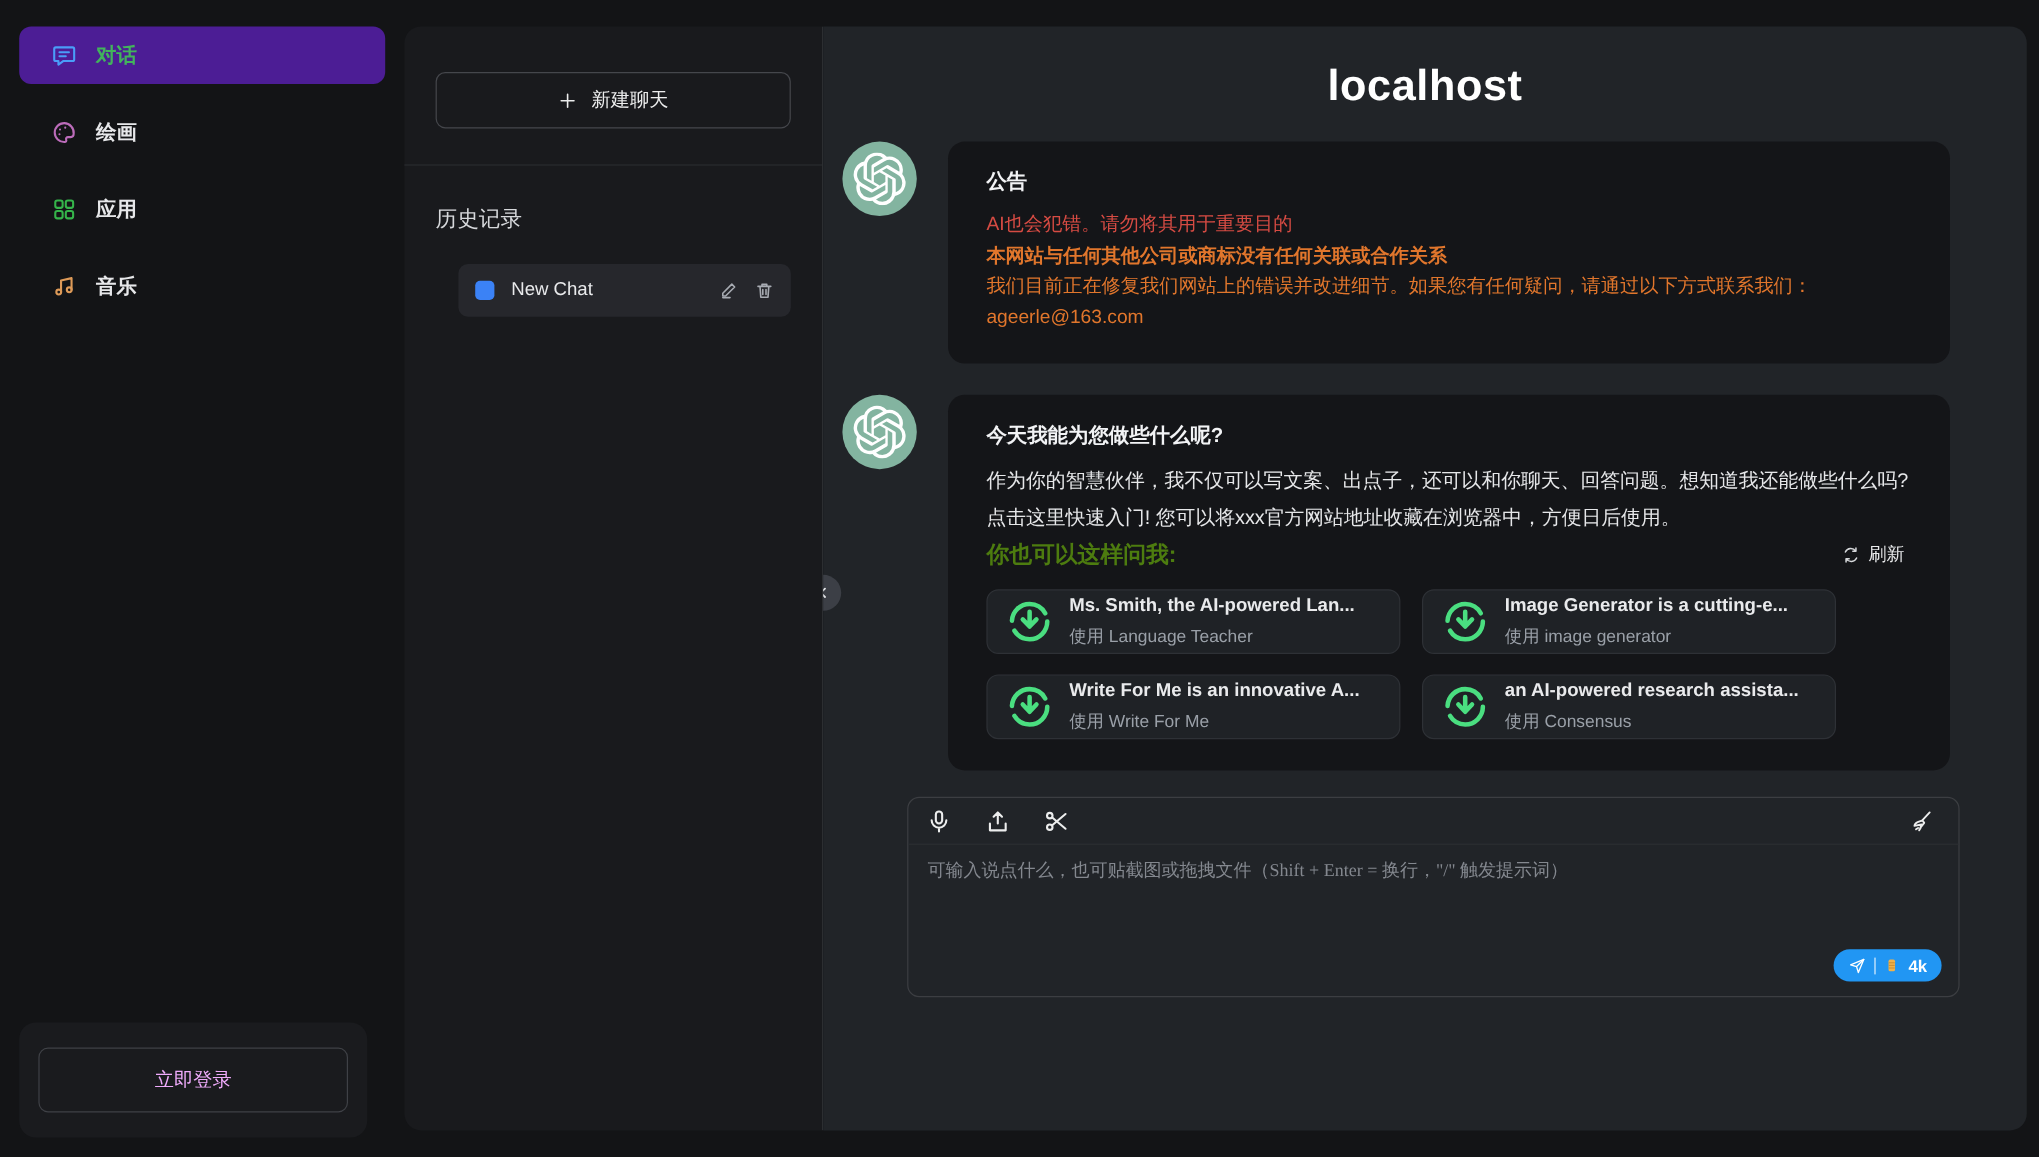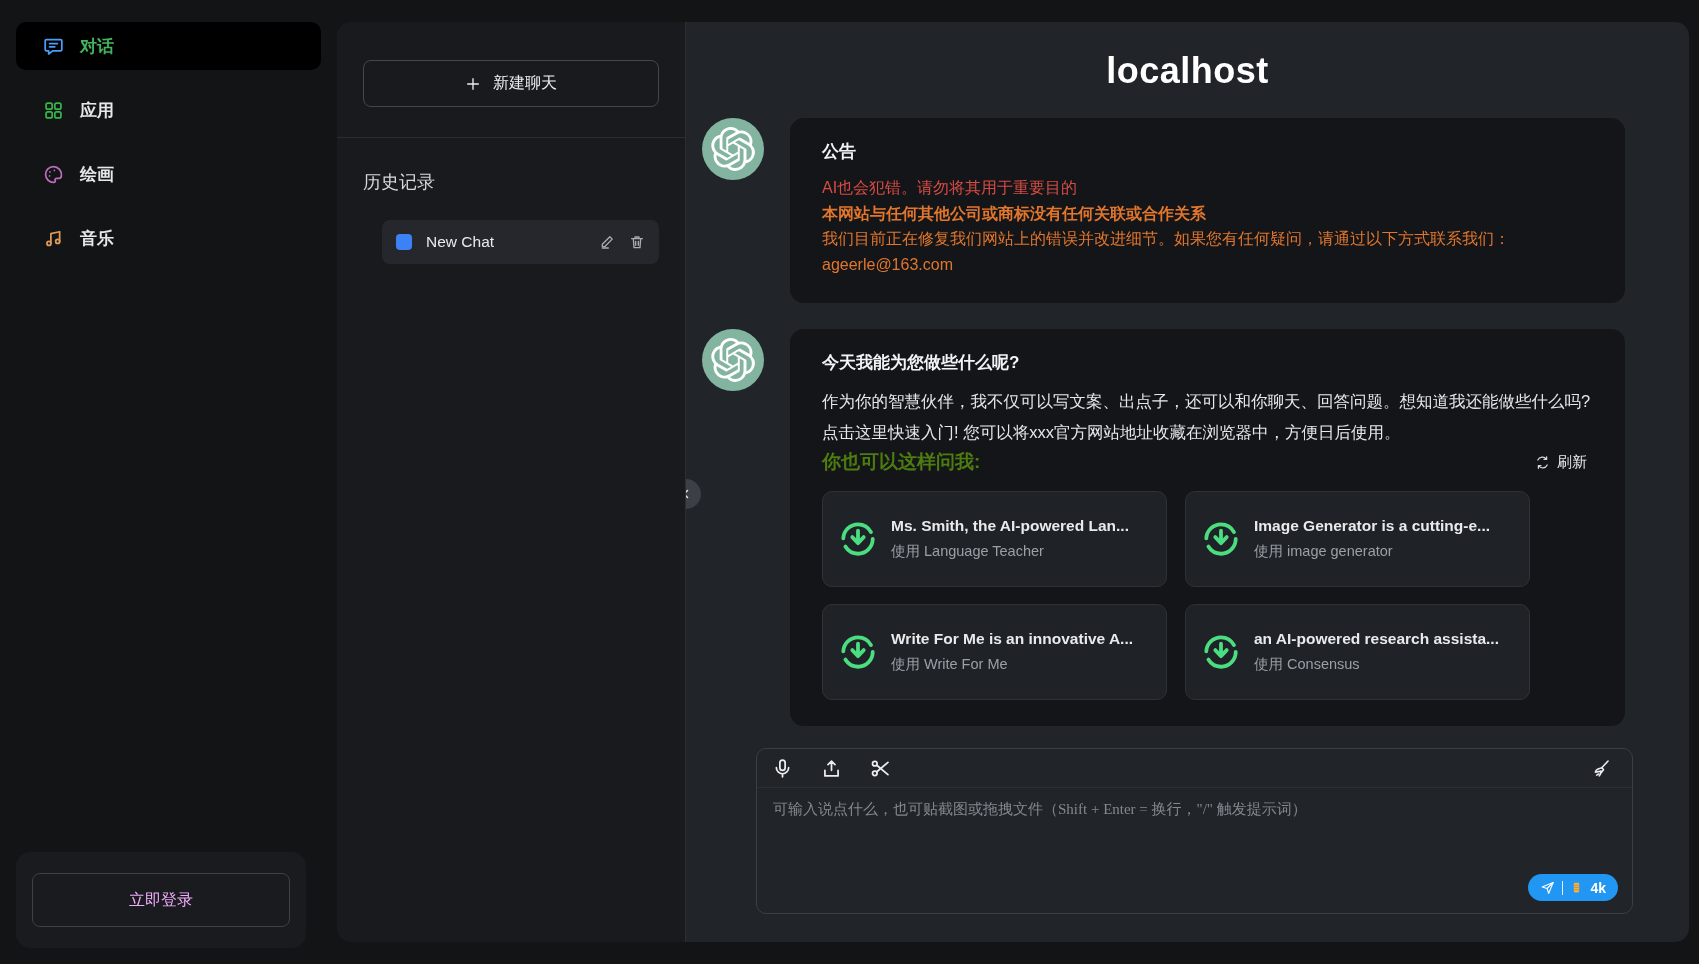--- a/index.html
+++ b/index.html
@@ -2,21 +2,21 @@
 <html><head>
 <meta charset="utf-8">
 <style>
   * { margin:0; padding:0; box-sizing:border-box; }
   html,body { width:1699px; height:964px; background:#131416; font-family:"Liberation Sans","DejaVu Sans",sans-serif; overflow:hidden; }
   .screen { position:relative; width:1699px; height:964px; }
 
   
   .sidebar { position:absolute; left:0; top:0; width:337px; height:964px; padding-top:16px; }
   .nav-item { display:flex; align-items:center; gap:16px; height:48px; margin:6px 16px 16px 16px; padding:0 26px; border-radius:10px; font-size:17px; font-weight:600; color:#e7e8ea; cursor:pointer; }
-  .nav-item.active { background:#000000; }
+  .nav-item.active { background:#4c1d95; }
   .nav-item.active .nav-label { color:#42b45c; }
   .nav-icon { width:22px; height:22px; display:flex; align-items:center; justify-content:center; }
   .nav-icon svg { width:21px; height:21px; }
 
   .login-card { position:absolute; left:16px; bottom:16px; width:290px; height:96px; background:#1a1b1e; border-radius:14px; display:flex; align-items:center; justify-content:center; }
   .login-btn { width:258px; height:54px; border:1px solid #3f4146; border-radius:8px; background:transparent; color:#f0abfc; font-size:16px; display:flex; align-items:center; justify-content:center; cursor:pointer; font-family:inherit; }
 
   
   .workspace { position:absolute; left:337px; top:22px; right:10px; bottom:22px; border-radius:14px; overflow:visible; display:flex; }
 
@@ -48,21 +48,21 @@
   .ann-line.bold { font-weight:700; }
   .ann-orange { color:#e1762c; }
   .ann-red { color:#d64b43; }
   .msg-body { font-size:16.5px; line-height:1.85; color:#e6e7e9; }
   .ask-row { display:flex; align-items:center; margin-top:2px; }
   .ask-label { font-size:19px; color:#4d7c0f;font-weight:bold; }
   .refresh-btn { margin-left:auto; display:flex; align-items:center; gap:7px; color:#e9eaec; font-size:15px; cursor:pointer; margin-right:6px; }
   .refresh-btn svg { width:15px; height:15px; }
 
   .cards { margin-top:16px; display:grid; grid-template-columns:345px 345px; gap:17px 18px; }
-  .card { background:#1f2226; border:1px solid #2e3136; border-radius:10px; padding:25px 16px; display:flex; align-items:center; gap:14px; cursor:pointer; min-width:0; }
+  .card { background:#1f2226; border:1px solid #2e3136; border-radius:10px; padding:4px 16px; display:flex; align-items:center; gap:14px; cursor:pointer; min-width:0; }
   .card-icon { flex:none; width:38px; height:38px; }
   .card-texts { min-width:0; }
   .card-title { font-size:15.5px; font-weight:600; color:#e9eaec; white-space:nowrap; overflow:hidden; }
   .card-sub { margin-top:7px; font-size:14.5px; color:#9aa0a8; white-space:nowrap; overflow:hidden; }
 
   
   .composer { margin:22px 56px 0 70px; border:1px solid #3c3e42; border-radius:10px; }
   .composer-toolbar { display:flex; align-items:center; gap:27px; padding:8px 14px; border-bottom:1px solid #2c2e32; }
   .model-pill { display:flex; align-items:center; gap:9px; background:#0e0f10; border-radius:8px; padding:8px 12px; cursor:pointer; }
   .model-pill .model-label { font-size:15.5px; color:#f0f1f3; }
@@ -90,40 +90,40 @@
     <div class="nav-item active">
       <span class="nav-icon" style="color:#4a9df8">
         <svg class="stroke" viewBox="0 0 24 24">
             <path d="M4 4h16a1.5 1.5 0 0 1 1.5 1.5v10A1.5 1.5 0 0 1 20 17h-9l-4.5 3.5V17H4a1.5 1.5 0 0 1-1.5-1.5v-10A1.5 1.5 0 0 1 4 4z"></path>
             <path d="M7.5 8.6h9M7.5 12.4h6"></path>
           </svg>
       </span>
       <span class="nav-label">对话</span>
     </div>
     <div class="nav-item">
+      <span class="nav-icon" style="color:#bc6cba">
+        <svg class="stroke" viewBox="0 0 24 24">
+            <path d="M12 3a9 9 0 1 0 .4 17.99c1.3-.05 1.9-1 1.5-2.1-.5-1.4.3-2.6 1.8-2.6h2.4A3 3 0 0 0 21 13.3 9.2 9.2 0 0 0 12 3z"></path>
+            <circle cx="8" cy="9" r="1" fill="currentColor" stroke="none"></circle>
+            <circle cx="13" cy="7.3" r="1" fill="currentColor" stroke="none"></circle>
+            <circle cx="7.5" cy="13.6" r="1" fill="currentColor" stroke="none"></circle>
+          </svg>
+      </span>
+      <span class="nav-label">绘画</span>
+    </div>
+    <div class="nav-item">
       <span class="nav-icon" style="color:#35b44a">
         <svg class="stroke" viewBox="0 0 24 24">
             <rect x="3.5" y="3.5" width="7" height="7" rx="2"></rect>
             <rect x="13.5" y="3.5" width="7" height="7" rx="2"></rect>
             <rect x="3.5" y="13.5" width="7" height="7" rx="2"></rect>
             <rect x="13.5" y="13.5" width="7" height="7" rx="2"></rect>
           </svg>
       </span>
       <span class="nav-label">应用</span>
-    </div>
-    <div class="nav-item">
-      <span class="nav-icon" style="color:#bc6cba">
-        <svg class="stroke" viewBox="0 0 24 24">
-            <path d="M12 3a9 9 0 1 0 .4 17.99c1.3-.05 1.9-1 1.5-2.1-.5-1.4.3-2.6 1.8-2.6h2.4A3 3 0 0 0 21 13.3 9.2 9.2 0 0 0 12 3z"></path>
-            <circle cx="8" cy="9" r="1" fill="currentColor" stroke="none"></circle>
-            <circle cx="13" cy="7.3" r="1" fill="currentColor" stroke="none"></circle>
-            <circle cx="7.5" cy="13.6" r="1" fill="currentColor" stroke="none"></circle>
-          </svg>
-      </span>
-      <span class="nav-label">绘画</span>
     </div>
     <div class="nav-item">
       <span class="nav-icon" style="color:#dd9a58">
         <svg class="stroke" viewBox="0 0 24 24">
             <path d="M9 17.5V6.5l10-2.2v11"></path>
             <circle cx="6.8" cy="17.6" r="2.3"></circle>
             <circle cx="16.8" cy="15.4" r="2.3"></circle>
           </svg>
       </span>
       <span class="nav-label">音乐</span>

